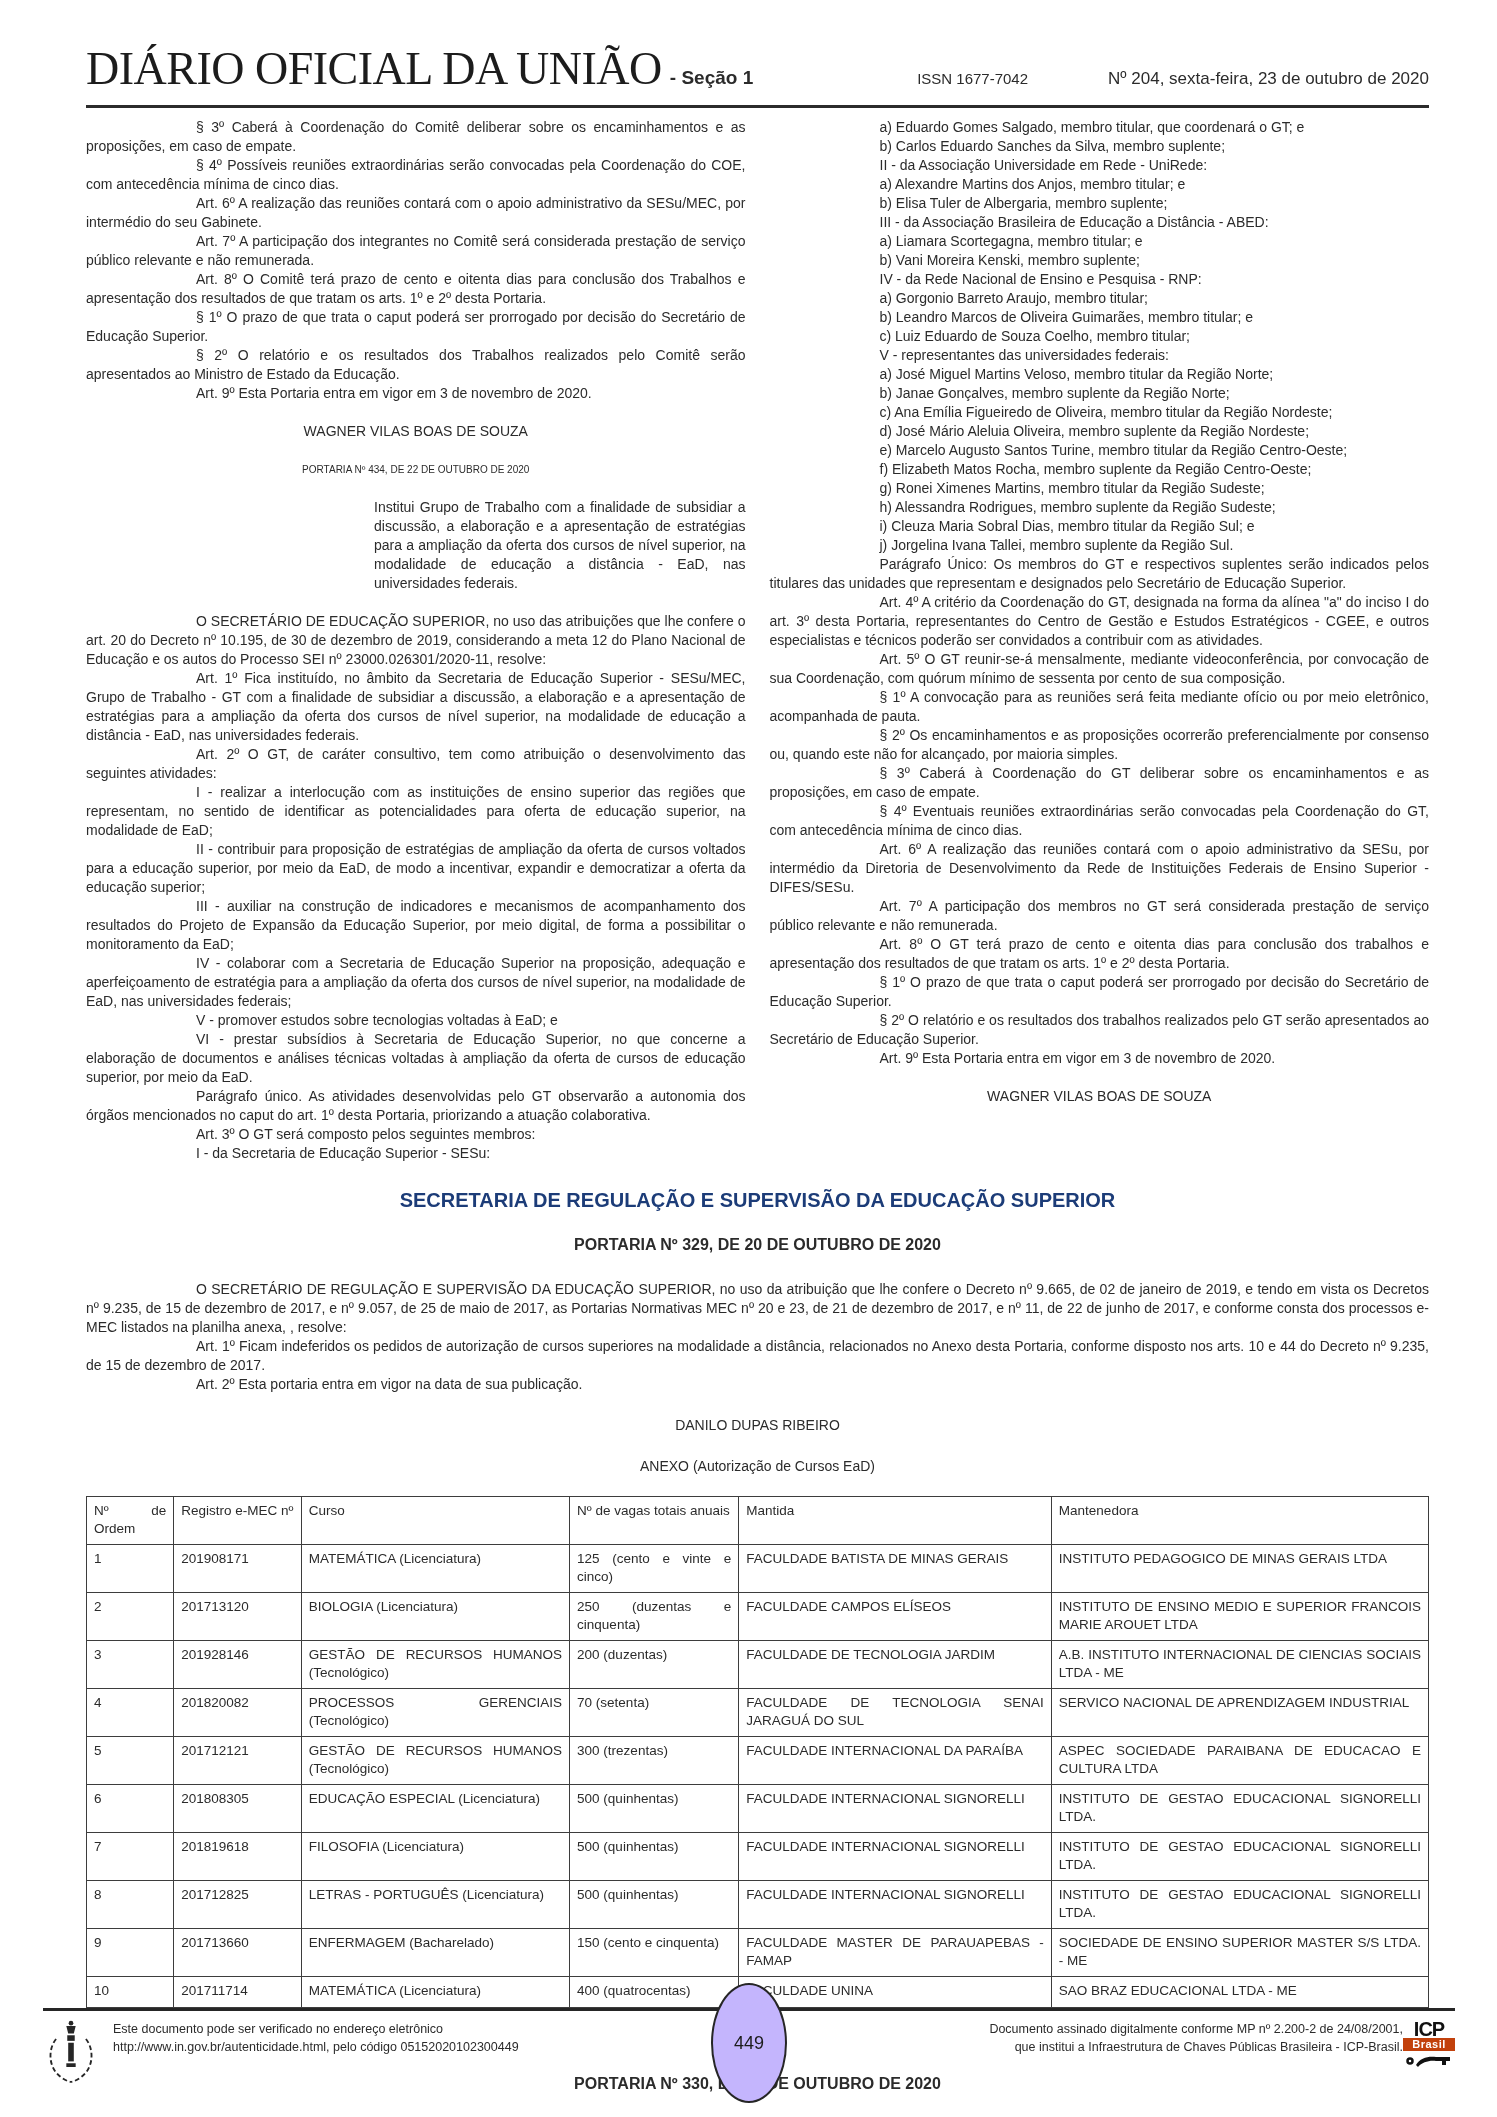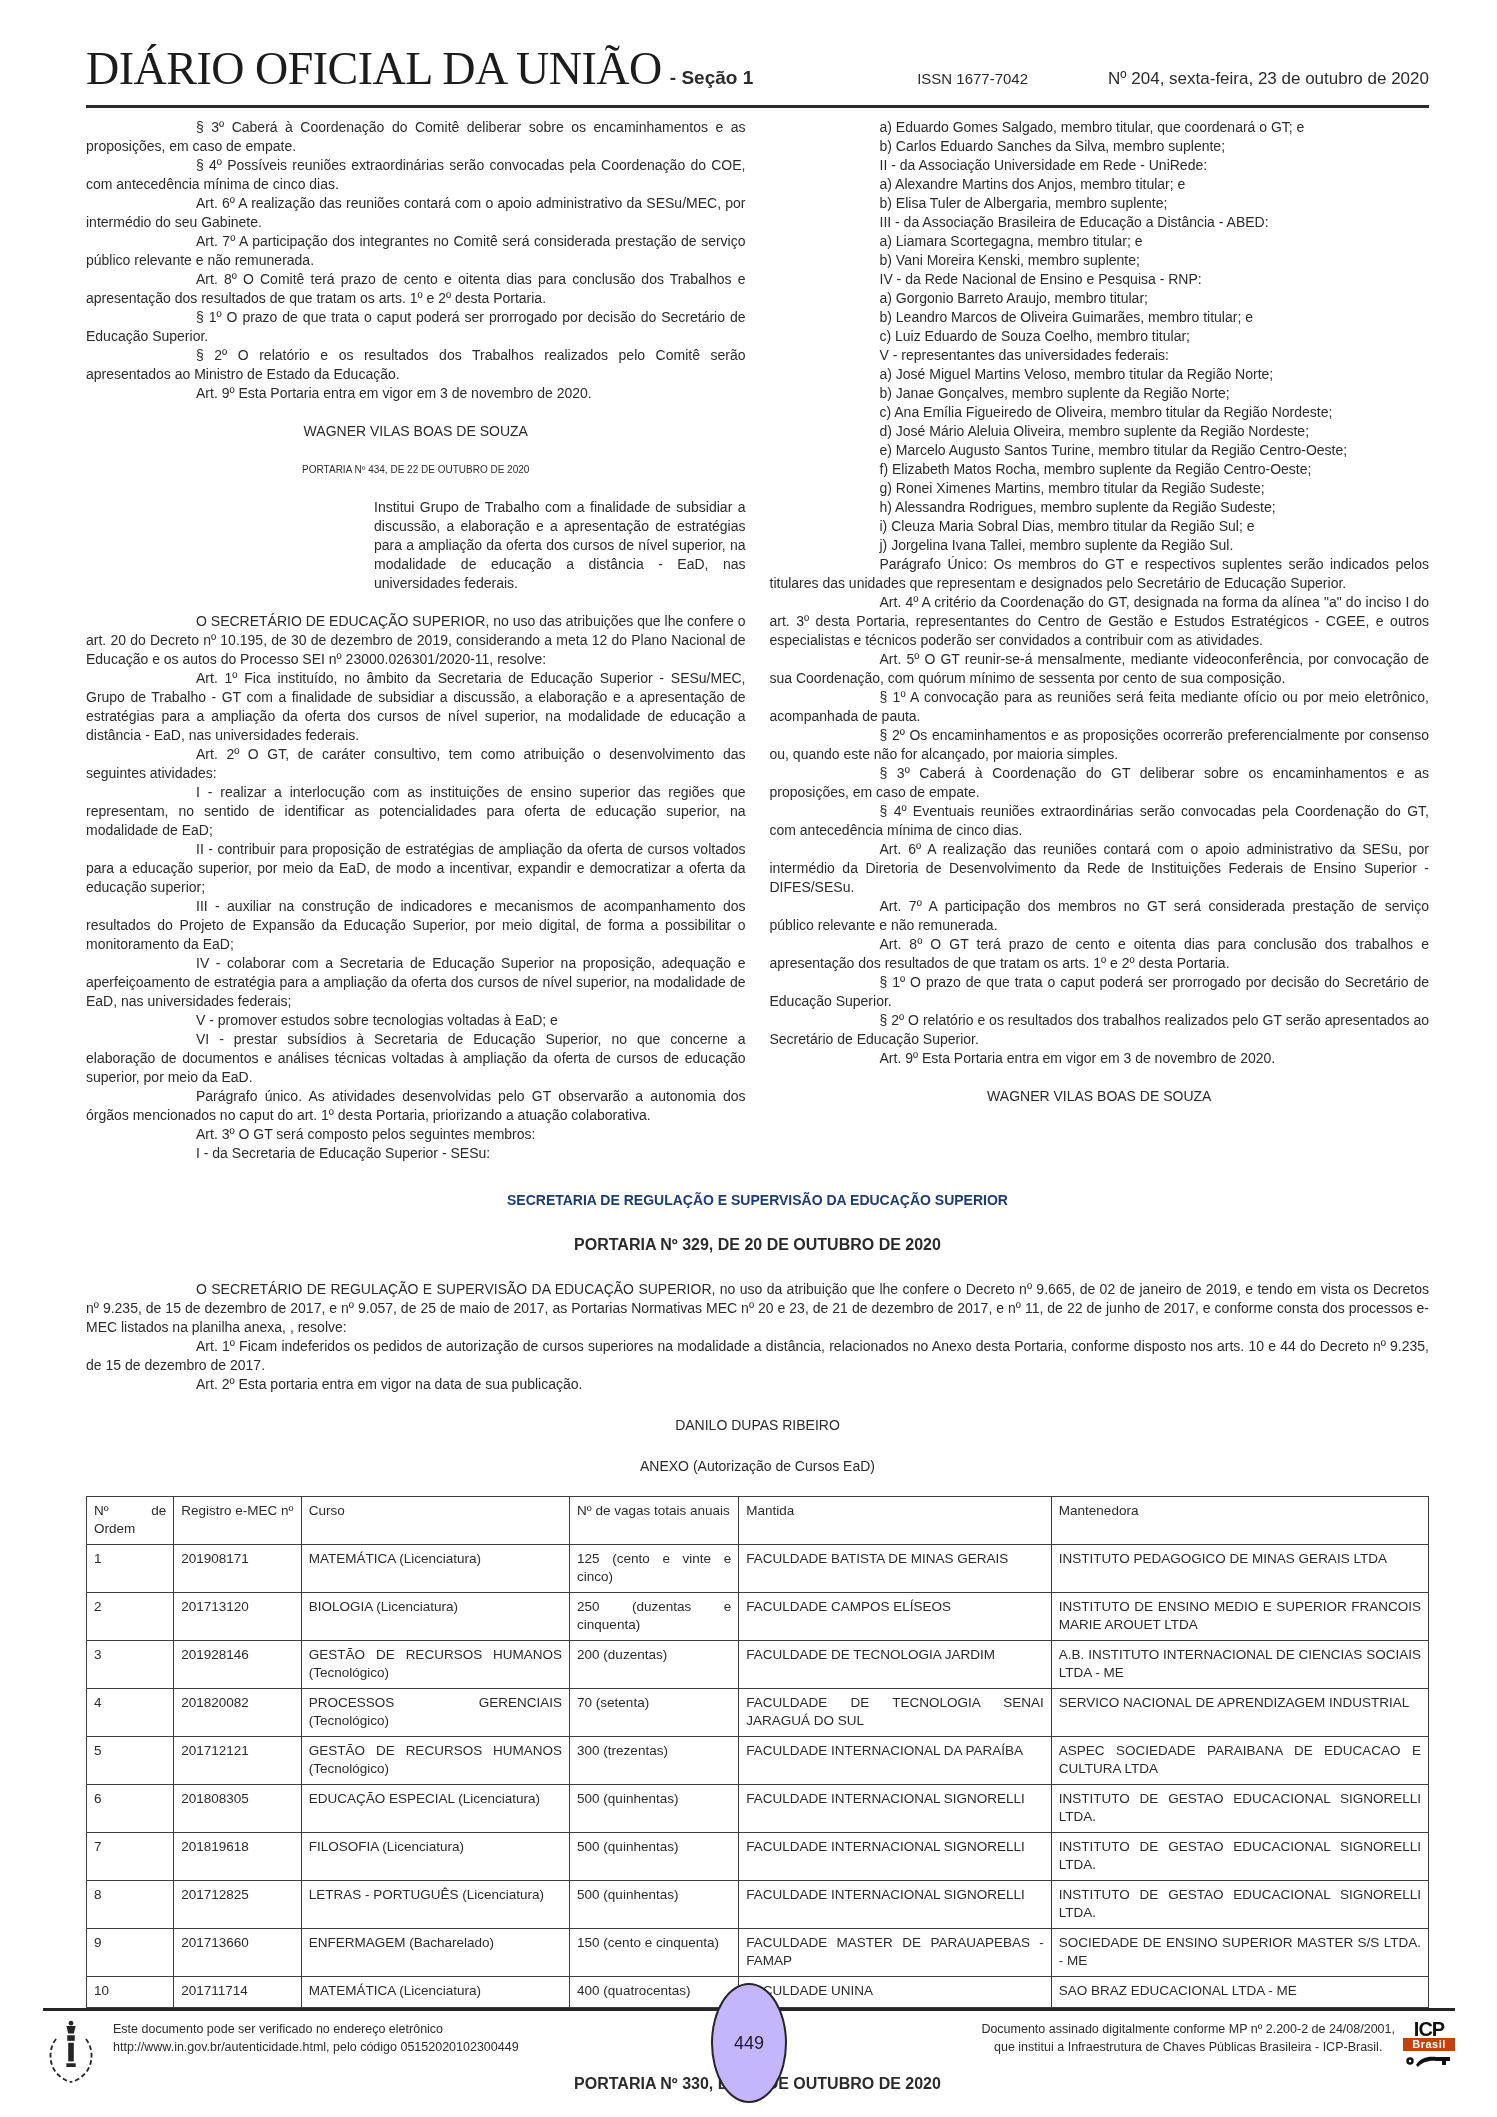--- a/index.html
+++ b/index.html
@@ -21,21 +21,21 @@
 
   
   .columns { display:flex; gap:24px; margin-top:10px; }
   .col { flex:1; min-width:0; }
   .para { margin:0; font-size:14px; line-height:19px; text-align:justify; text-indent:110px; }
   .signature { margin:19px 0; font-size:14px; line-height:19px; text-align:center; }
   .portaria-title { margin:19px 0; font-size:10px; line-height:19px; text-align:center; font-weight:normal; }
   .ementa { margin:19px 0 19px 288px; font-size:14px; line-height:19px; text-align:justify; }
 
   
-  .sec-title { margin:26px 0 0; text-align:center; font-weight:bold; font-size:14px; line-height:22px; }
+  .sec-title { margin:26px 0 0; text-align:center; font-weight:bold; font-size:20px; line-height:22px; }
   .portaria-heading { margin:24px 0 26px; text-align:center; font-weight:bold; font-size:16px; line-height:19px; }
   .fullwidth .para { text-indent:110px; }
   .sig-center { margin:22px 0; text-align:center; font-size:14px; line-height:19px; }
   .anexo-title { margin:18px 0 20px; text-align:center; font-size:14px; line-height:19px; }
 
   
   table.anexo { width:100%; border-collapse:collapse; table-layout:fixed; }
   table.anexo th, table.anexo td {
     border:1px solid #3d3d3d; font-weight:normal; font-size:13.5px; line-height:17.5px;
     text-align:justify; vertical-align:top; padding:5px 7px 7px;
@@ -47,21 +47,21 @@
   .page-oval {
     position:absolute; left:50%; transform:translateX(-50%); top:-28px;
     width:76px; height:120px; border:2px solid #262626; border-radius:50%;
     background:#c4b5fd; display:flex; align-items:center; justify-content:center;
     font-size:18px; color:#1c1c1c;
   }
   .footer-row { display:flex; align-items:flex-start; margin-top:9px; }
   .seal { width:56px; height:66px; flex:0 0 auto; margin-right:14px; }
   .verify-text { font-size:12.5px; line-height:18px; }
   .footer-spacer { flex:1; }
-  .signed-text { font-size:12.5px; line-height:18px; text-align:center; margin-right:8px; }
+  .signed-text { font-size:12.5px; line-height:18px; text-align:right; margin-right:0; }
   .icp { flex:0 0 auto; width:52px; text-align:center; }
   .icp-top { font-weight:bold; font-size:20px; line-height:18px; letter-spacing:-1px; color:#111; }
   .icp-bot { font-weight:bold; font-size:11px; line-height:13px; background:#c2410c; color:#fff; letter-spacing:0.5px; }
   .icp-key { margin-top:2px; }
 </style>
 </head>
 <body>
 
 <div class="page">
 

